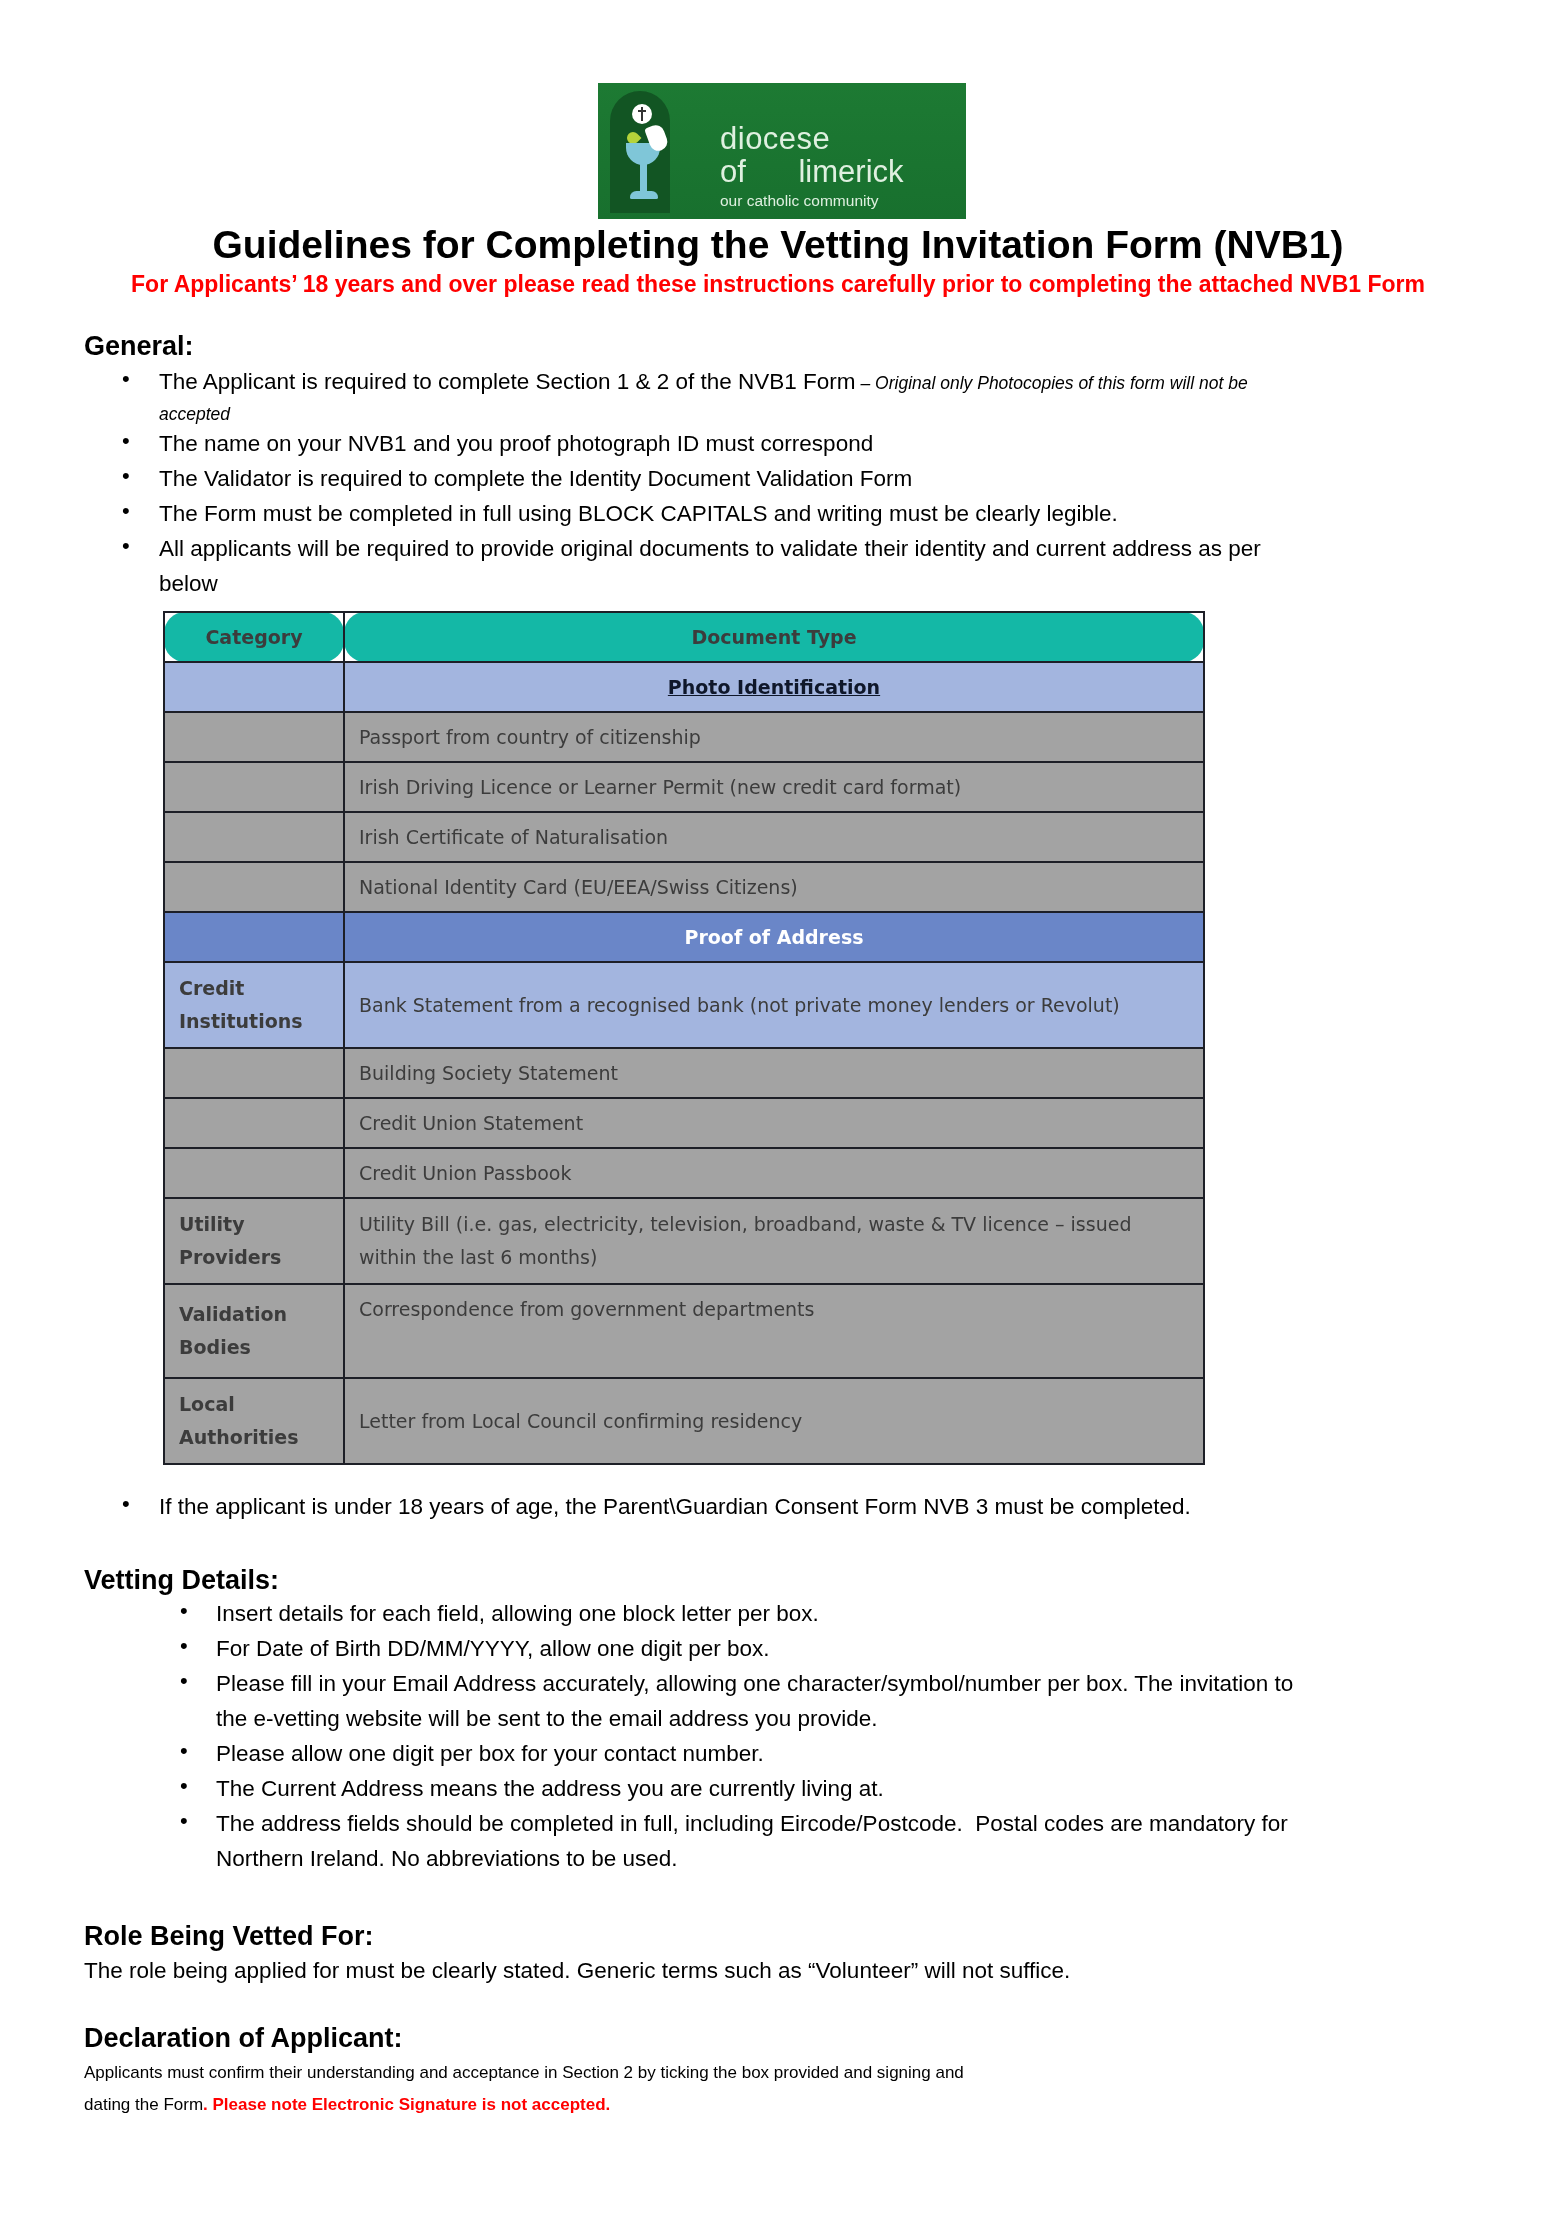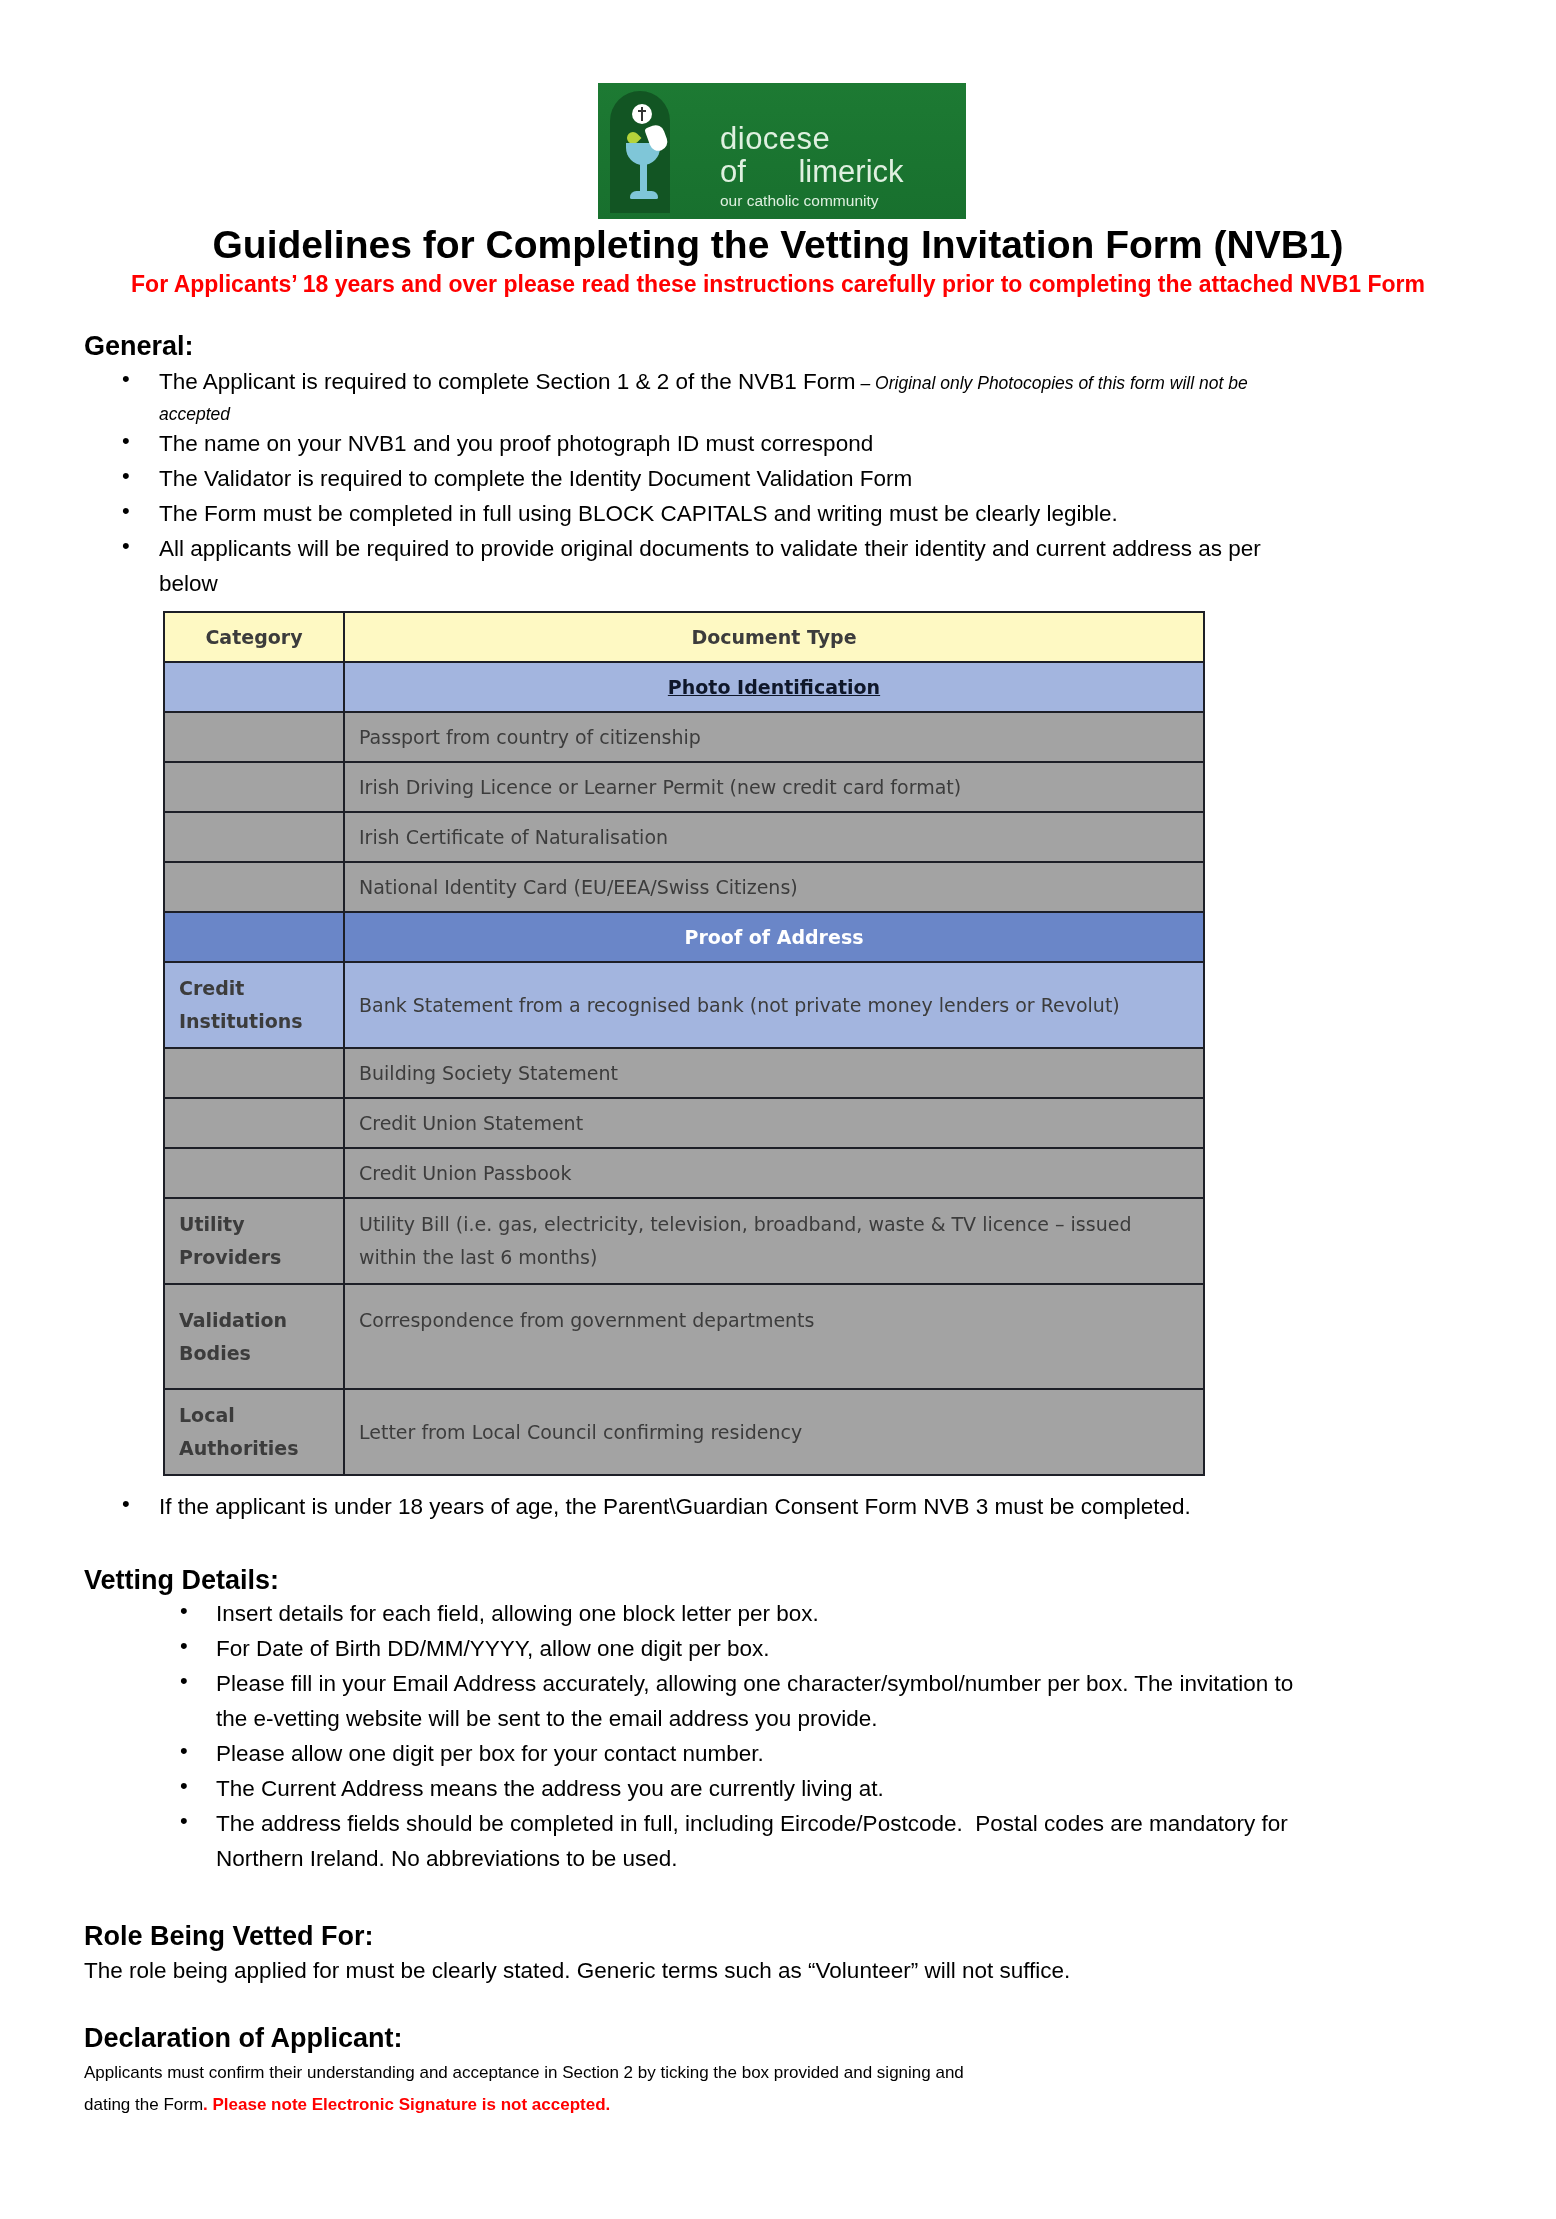--- a/index.html
+++ b/index.html
@@ -27,21 +27,21 @@
   .title { left:0; width:1556px; top:222px; text-align:center; font-size:39px; font-weight:bold; line-height:46px; }
   .subtitle { left:100px; width:1356px; top:270px; text-align:center; font-size:23px; font-weight:bold; color:#ff0000; line-height:29px; }
   .h2 { left:84px; font-size:27px; font-weight:bold; line-height:32px; }
   .bl { font-size:22.5px; line-height:35px; }
   .bullet { position:absolute; font-size:22px; }
   .small-ital { font-size:17.5px; font-style:italic; }
   table.docs { position:absolute; left:163px; top:611px; width:1042px; border-collapse:collapse;
                font-family:"DejaVu Sans", sans-serif; table-layout:fixed; }
   table.docs td { border:2px solid #1d1f27; padding:0 14px; font-size:19px; color:#3c3c3c; vertical-align:middle; line-height:33px; }
   table.docs td.cat { width:150px; font-weight:bold; padding-left:14px; }
-  .hdr td { background:#fef9c3; color:#fff; font-weight:bold; text-align:center; height:48px; }
+  .hdr td { background:#14b8a6; color:#fff; font-weight:bold; text-align:center; height:48px;border-radius:21px; }
   .sub td { background:#a3b5df; height:48px; }
   .sub td.center { text-align:center; font-weight:bold; text-decoration:underline; color:#0f172a; }
   .sec td { background:#6a86c8; height:48px; }
   .sec td.center { text-align:center; font-weight:bold; color:#fff; }
   .row td { background:#a3a3a3; height:48px; }
   .row2 td { background:#a3b5df; }
   .tall td { height:84px; }
   .red { color:#ff0000; font-weight:bold; }
 </style>
 </head>
@@ -132,21 +132,21 @@
   <tr class="row">
     <td class="cat"></td>
     <td>Credit Union Passbook</td>
   </tr>
   <tr class="row tall">
     <td class="cat">Utility Providers</td>
     <td>Utility Bill (i.e. gas, electricity, television, broadband, waste &amp; TV licence – issued within the last 6 months)</td>
   </tr>
   <tr class="row tall">
     <td class="cat">Validation Bodies</td>
-    <td style="vertical-align:top; padding-top:19px;">Correspondence from government departments</td>
+    <td style="vertical-align:top; padding-top:8px;">Correspondence from government departments</td>
   </tr>
   <tr class="row tall">
     <td class="cat">Local Authorities</td>
     <td>Letter from Local Council confirming residency</td>
   </tr>
 </tbody>
   </table>
 
 <span class="bullet" style="left:122px; top:1491px;">•</span>
 <div class="abs bl" style="left:159px; top:1489px;">If the applicant is under 18 years of age, the Parent\Guardian Consent Form NVB 3 must be completed.</div>

